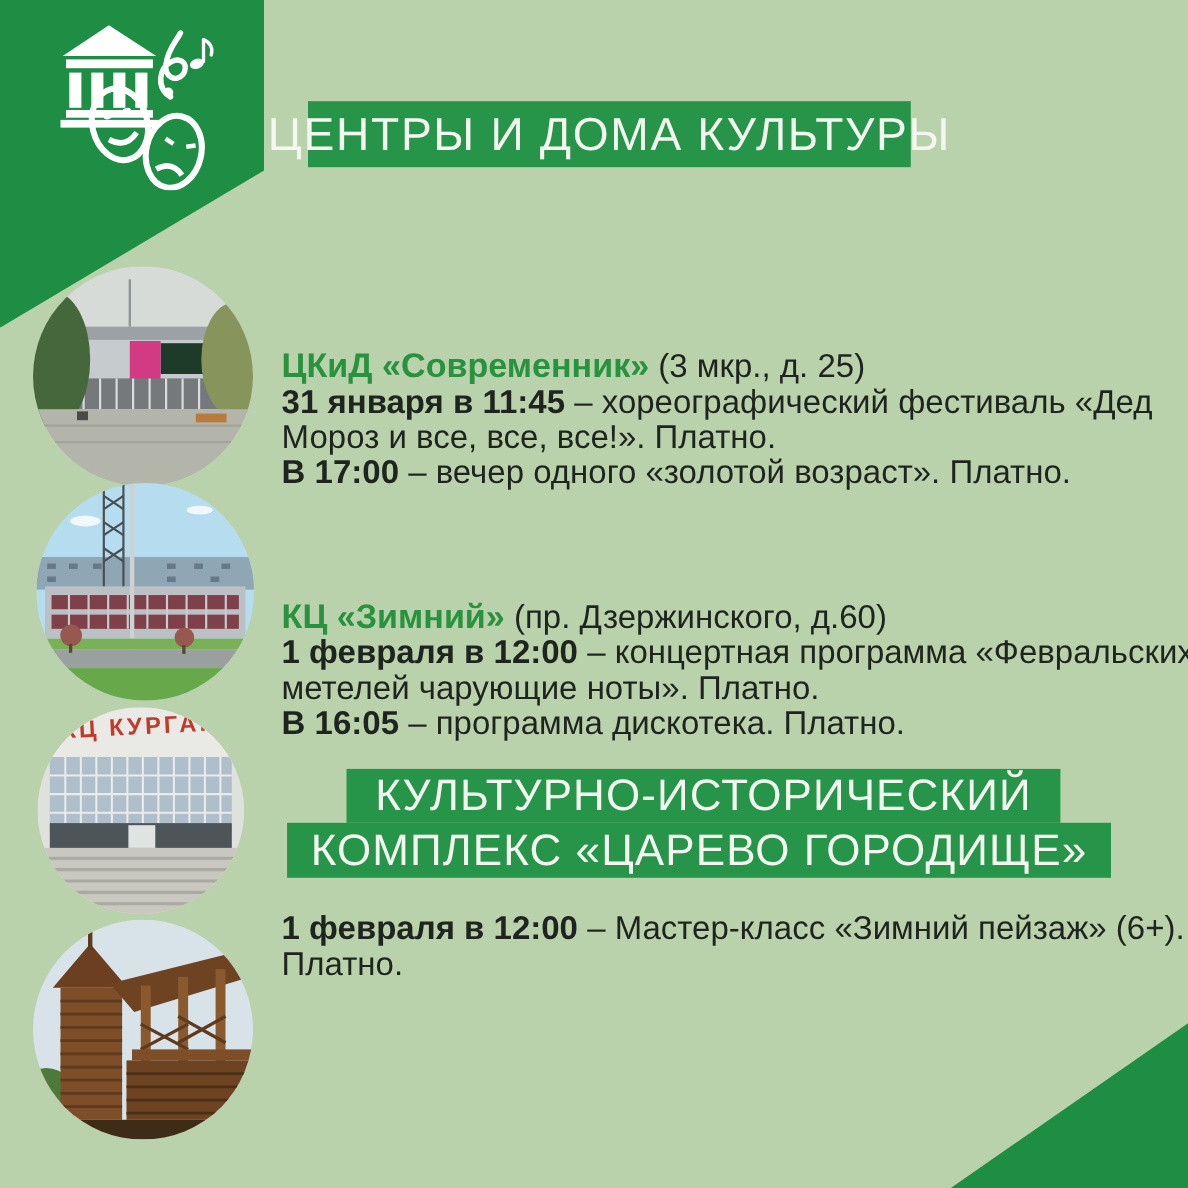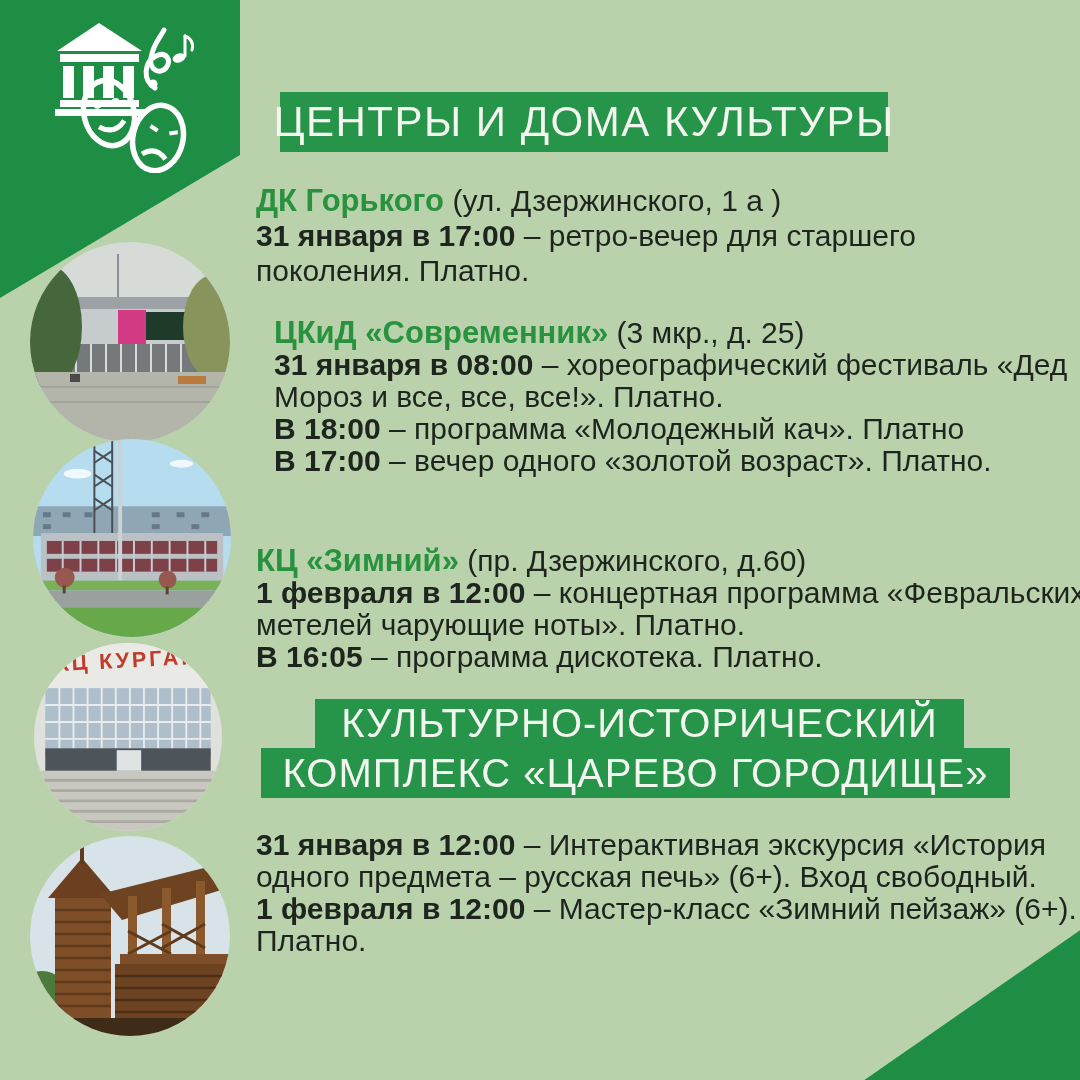--- a/index.html
+++ b/index.html
@@ -19,27 +19,27 @@
     background:#1f8e45;
     clip-path:polygon(100% 4%,100% 100%,2% 100%);
   }
   .logo-svg{position:absolute;left:52px;top:18px;}
   
   .band{
     position:absolute;background:#269449;color:#f3f7ef;
     display:flex;align-items:center;justify-content:center;
     font-weight:400;white-space:pre;
   }
-  .band-1{left:280px;top:92px;width:608px;height:60px;font-size:42px;letter-spacing:1.5px;}
+  .band-1{left:280px;top:92px;width:548px;height:60px;font-size:42px;letter-spacing:1.5px;}
   .band-2a{left:315px;top:699px;width:649px;height:49px;font-size:40px;letter-spacing:1px;}
   .band-2b{left:261px;top:748px;width:749px;height:50px;font-size:40px;letter-spacing:1px;}
   
   .section{position:absolute;left:256px;font-size:30px;color:#1e241e;}
   .s1{top:183px;line-height:35px;}
-  .s2{top:317px;line-height:32px;margin-left:18px;}
+  .s2{top:317px;line-height:32px;}
   .s3{top:545px;line-height:32px;}
   .s4{top:829px;line-height:32px;}
   .venue{color:#28923f;font-weight:700;font-size:31px;}
   .addr{font-weight:400;}
   .line{white-space:pre;}
   .line b{font-weight:700;}
   
   .photo{position:absolute;border-radius:50%;overflow:hidden;}
   .p1{left:30px;top:242px;width:200px;height:200px;}
   .p2{left:33px;top:439px;width:198px;height:198px;}
@@ -241,50 +241,42 @@
       <g stroke="#4c2f14" stroke-width="2.5">
         <line x1="85" y1="140" x2="200" y2="140"></line>
           <line x1="85" y1="152" x2="200" y2="152"></line>
         <line x1="85" y1="164" x2="200" y2="164"></line>
           <line x1="85" y1="176" x2="200" y2="176"></line>
       </g>
       <rect x="0" y="182" width="200" height="18" fill="#3f2c18"></rect>
     </svg>
   </div>
 
-  <div class="section s1">
-    <div class="line"><span class="venue">ДК Горького</span><span class="addr"> <span>(ул. Дзержинского, 1 а )</span></span></div>
-    <div class="line"><b>31 января в 17:00</b><span> – ретро-вечер для старшего
-поколения. Платно.</span></div>
-  </div>
 
   <div class="section s2">
     <div class="line"><span class="venue">ЦКиД «Современник»</span><span class="addr"> <span>(3 мкр., д. 25)</span></span></div>
-    <div class="line"><b>31 января в 08:00</b><span> – хореографический фестиваль «Дед
+    <div class="line"><b>31 января в 11:45</b><span> – хореографический фестиваль «Дед
 Мороз и все, все, все!». Платно.</span></div>
-    <div class="line"><b>В 18:00</b><span> – программа «Молодежный кач». Платно</span></div>
     <div class="line"><b>В 17:00</b><span> – вечер одного «золотой возраст». Платно.</span></div>
   </div>
 
   <div class="section s3">
     <div class="line"><span class="venue">КЦ «Зимний»</span><span class="addr"> <span>(пр. Дзержинского, д.60)</span></span></div>
     <div class="line"><b>1 февраля в 12:00</b><span> – концертная программа «Февральских
 метелей чарующие ноты». Платно.</span></div>
     <div class="line"><b>В 16:05</b><span> – программа дискотека. Платно.</span></div>
   </div>
 
   <div class="band band-2a">
     <span>КУЛЬТУРНО-ИСТОРИЧЕСКИЙ</span>
   </div>
   <div class="band band-2b">
     <span>КОМПЛЕКС «ЦАРЕВО ГОРОДИЩЕ»</span>
   </div>
 
   <div class="section s4">
-    <div class="line"><b>31 января в 12:00</b><span> – Интерактивная экскурсия «История
-одного предмета – русская печь» (6+). Вход свободный.</span></div>
     <div class="line"><b>1 февраля в 12:00</b><span> – Мастер-класс «Зимний пейзаж» (6+).
 Платно.</span></div>
   </div>
 
   <div class="corner-br"></div>
 
 </div>
 
 </body></html>

